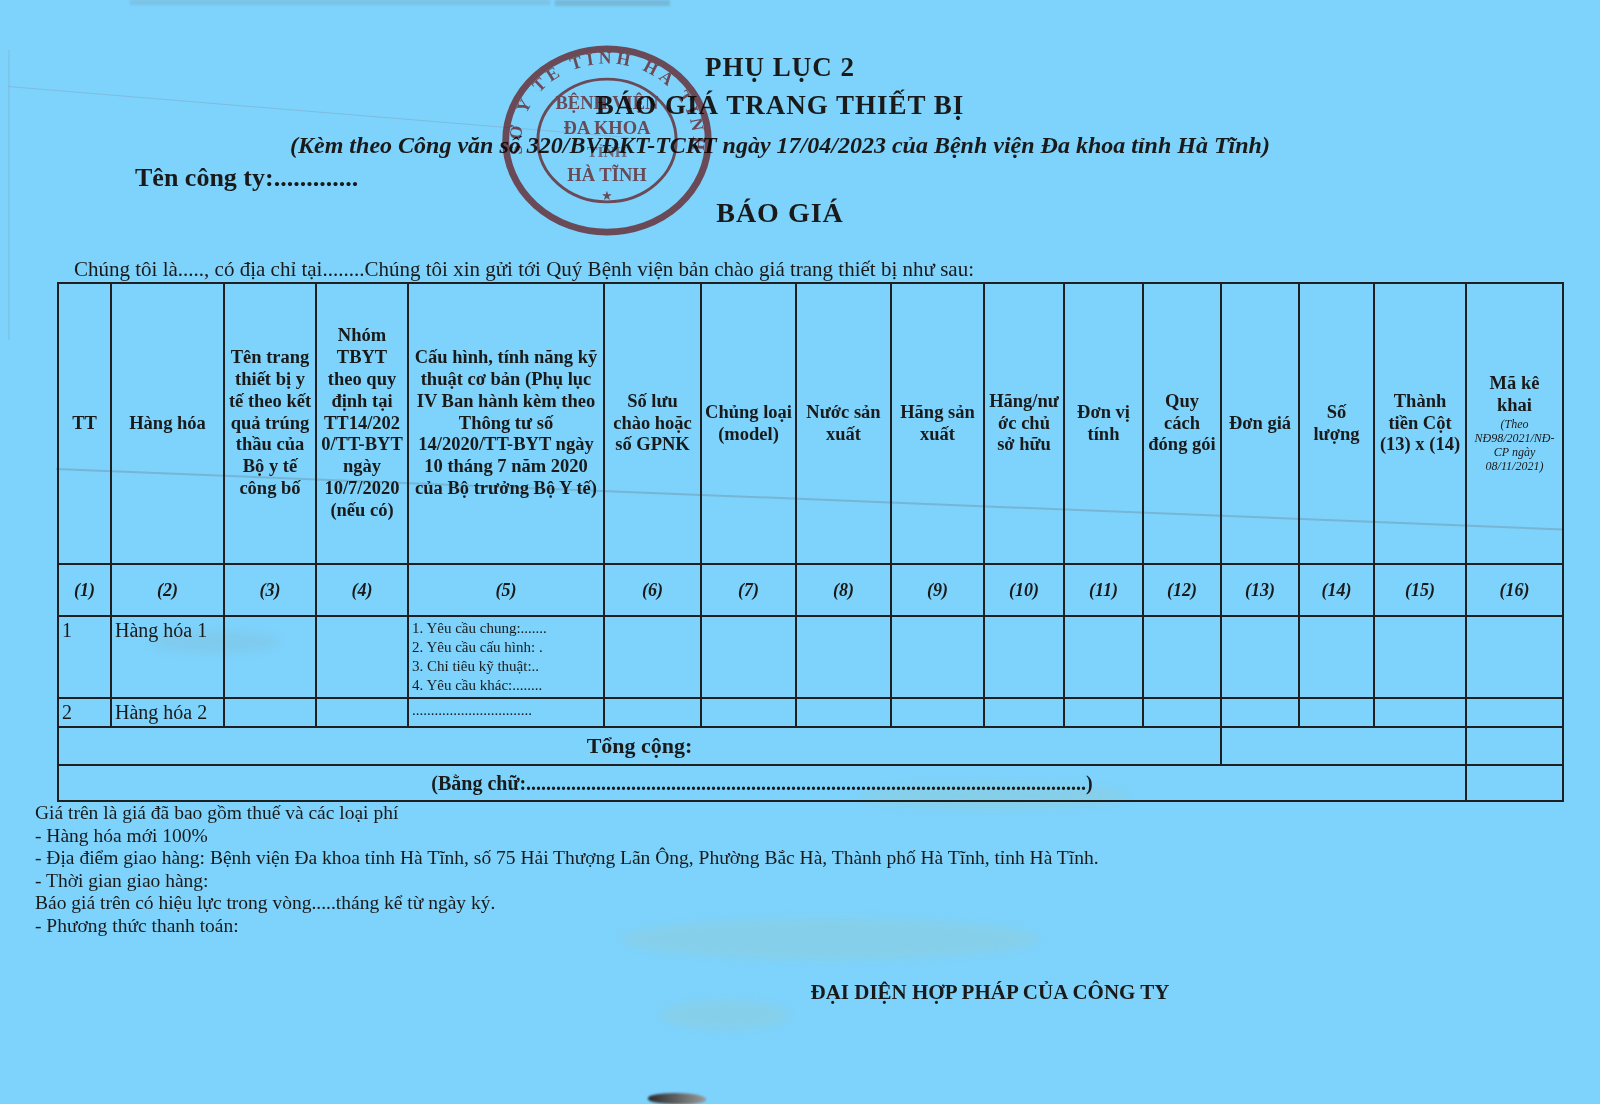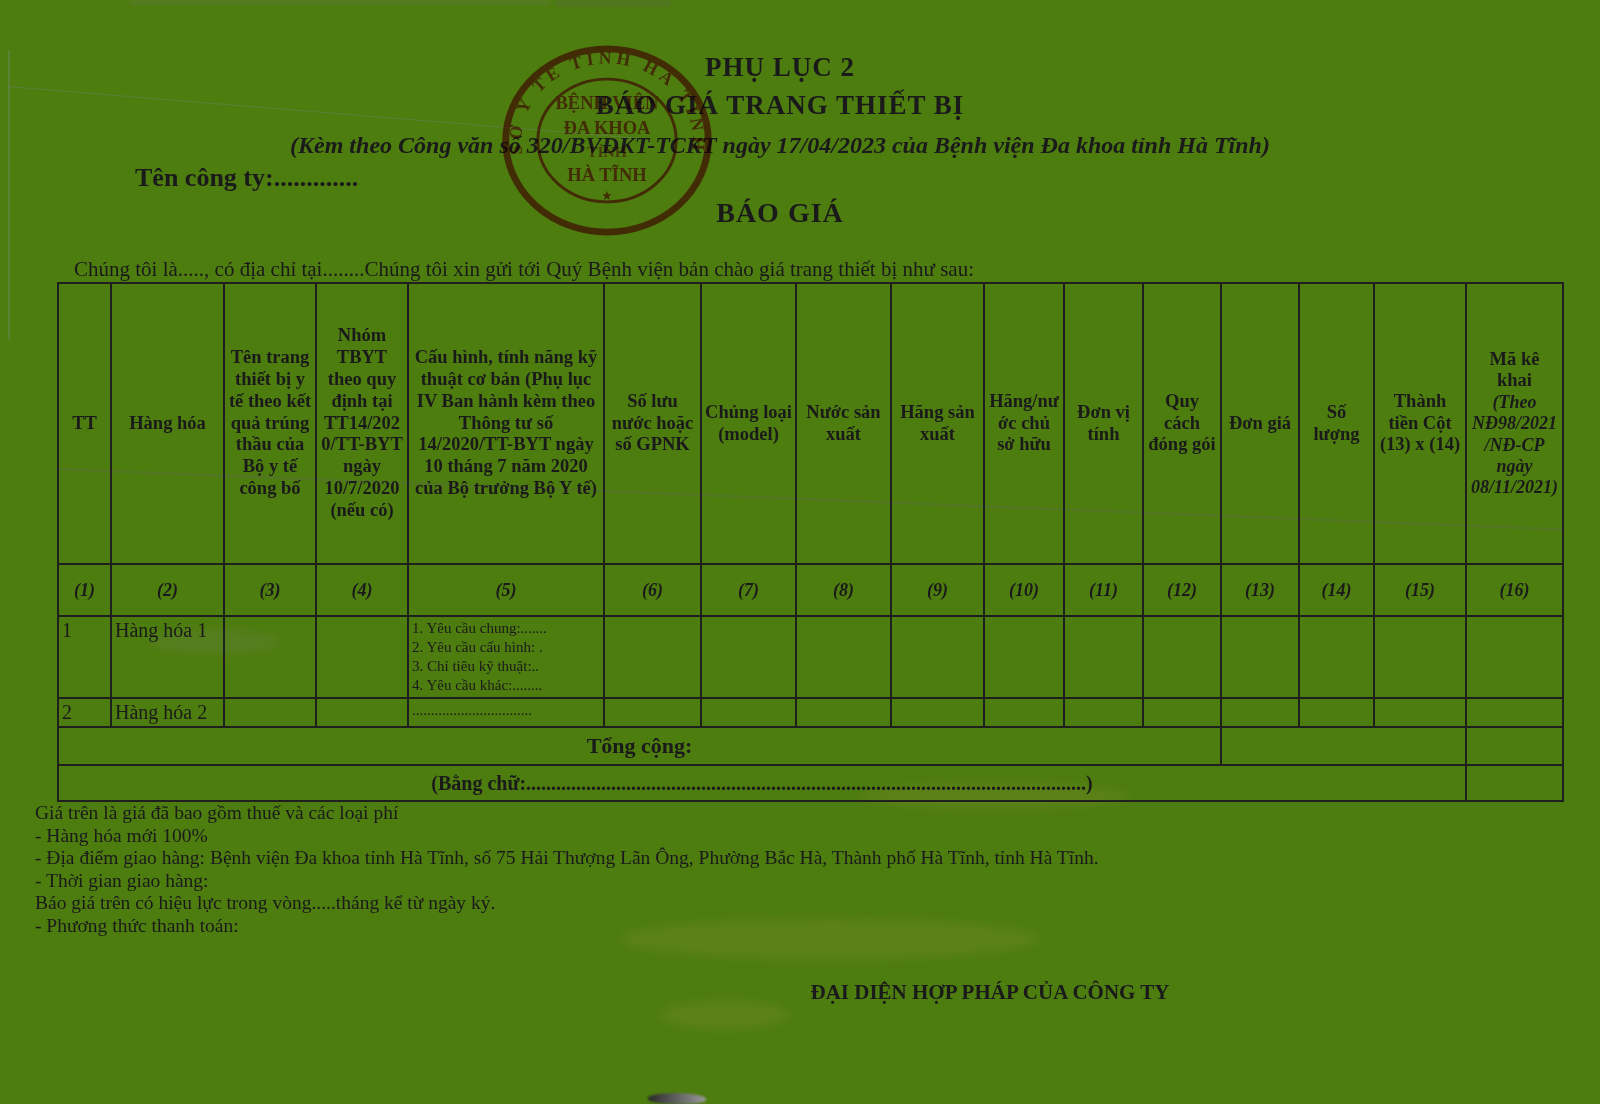--- a/index.html
+++ b/index.html
@@ -1,17 +1,17 @@
 <!DOCTYPE html>
 <html><head>
 <meta charset="utf-8">
 <style>
   html,body{margin:0;padding:0;background:#e8e8e6;}
   #page{
-    position:relative;width:1600px;height:1104px;background:#4d7c0f;
+    position:relative;width:1600px;height:1104px;background:#7dd3fc;
     font-family:"Liberation Serif","DejaVu Serif",serif;color:#1a1a1a;
     overflow:hidden;
   }
   
   .center-line{position:absolute;left:0;width:1560px;text-align:center;}
   .t-appendix{top:52px;font-size:27px;font-weight:bold;letter-spacing:1px;}
   .t-doctitle{top:90px;font-size:27px;font-weight:bold;letter-spacing:1px;}
   .t-attach{top:132px;font-size:24px;font-weight:bold;font-style:italic;}
   .t-quote{top:197px;font-size:28px;font-weight:bold;letter-spacing:1px;}
   .t-salut{top:233px;font-size:21px;left:30px;}
@@ -22,21 +22,21 @@
   
   table.quote{
     position:absolute;left:57px;top:282px;width:1505px;
     border-collapse:collapse;table-layout:fixed;z-index:2;
   }
   table.quote td,table.quote th{
     border:2px solid #1f1f1f;vertical-align:middle;text-align:center;
     padding:2px 3px;overflow:hidden;
   }
   th.hdr{font-size:18.5px;font-weight:bold;line-height:1.18;overflow-wrap:anywhere;}
-  th.hdr .note{font-weight:bold;font-style:italic;font-size:18px;}
+  th.hdr .note{font-weight:normal;font-style:italic;font-size:12px;}
   td.cnum{font-size:18px;font-weight:bold;font-style:italic;height:46px;}
   tr.data td{vertical-align:top;text-align:left;}
   td.tt{font-size:20px;padding-left:10px;}
   td.goods{font-size:20px;padding-left:12px;}
   td.spec{font-size:15px;line-height:19px;padding-left:8px;padding-top:3px;}
   tr.r1{height:82px;}
   tr.r2{height:25px;}
   tr.total td{height:32px;font-size:22px;font-weight:bold;text-align:center;}
   tr.words td{height:30px;font-size:20px;font-weight:bold;text-align:center;white-space:nowrap;}
   
@@ -104,21 +104,21 @@
         <col style="width:92px">
         <col style="width:97px">
     </colgroup>
     <tbody>
         <tr style="height:281px">
       <th class="hdr">TT</th>
       <th class="hdr">Hàng hóa</th>
       <th class="hdr">Tên trang thiết bị y tế theo kết quả trúng thầu của Bộ y tế công bố</th>
       <th class="hdr">Nhóm TBYT theo quy định tại TT14/2020/TT-BYT ngày 10/7/2020 (nếu có)</th>
       <th class="hdr">Cấu hình, tính năng kỹ thuật cơ bản (Phụ lục IV Ban hành kèm theo Thông tư số 14/2020/TT-BYT ngày 10 tháng 7 năm 2020 của Bộ trưởng Bộ Y tế)</th>
-      <th class="hdr">Số lưu nước hoặc số GPNK</th>
+      <th class="hdr">Số lưu chào hoặc số GPNK</th>
       <th class="hdr">Chủng loại (model)</th>
       <th class="hdr">Nước sản xuất</th>
       <th class="hdr">Hãng sản xuất</th>
       <th class="hdr">Hãng/nước chủ sở hữu</th>
       <th class="hdr">Đơn vị tính</th>
       <th class="hdr">Quy cách đóng gói</th>
       <th class="hdr">Đơn giá</th>
       <th class="hdr">Số lượng</th>
       <th class="hdr">Thành tiền Cột (13) x (14)</th>
       <th class="hdr">

